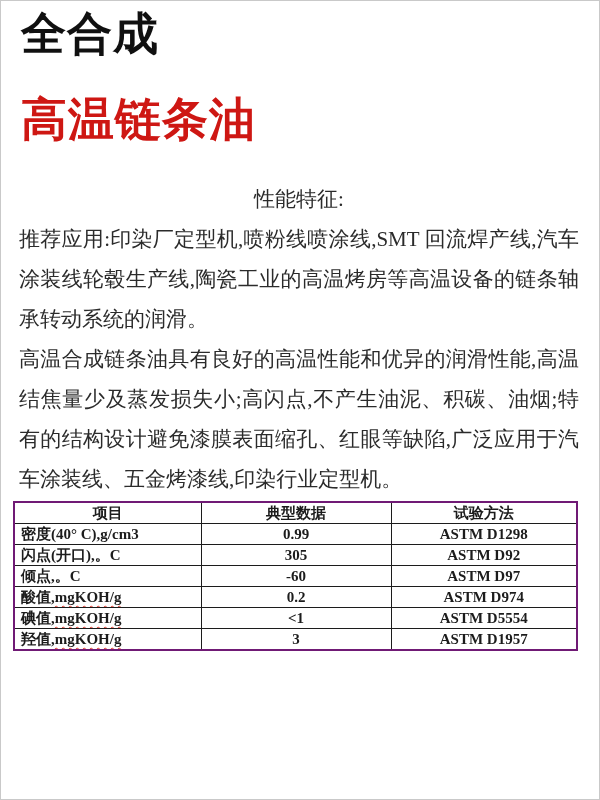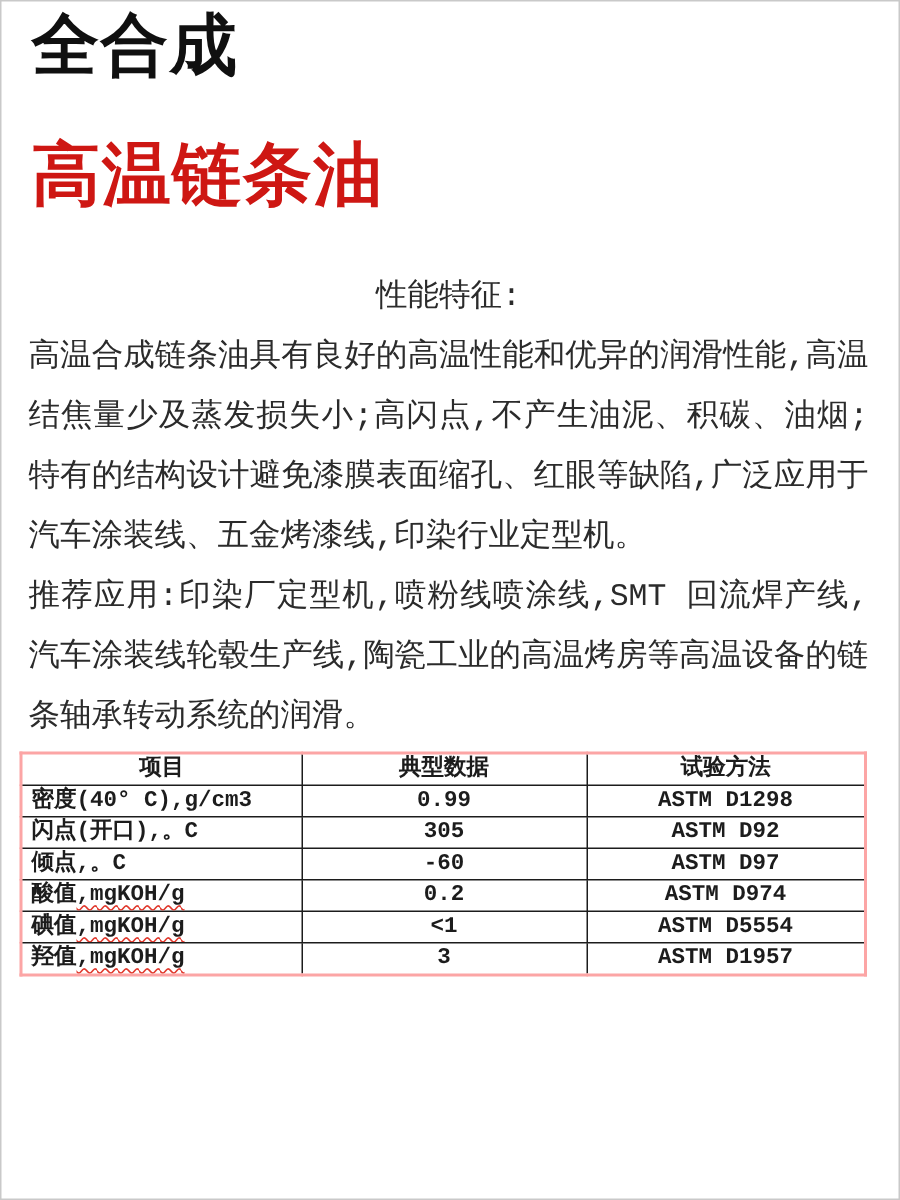--- a/index.html
+++ b/index.html
@@ -3,21 +3,21 @@
 <meta charset="utf-8">
 <style>
   html,body { margin:0; padding:0; background:#ffffff; }
   .page {
     position:relative;
     width:600px; height:800px;
     box-sizing:border-box;
     background:#ffffff;
     border:1px solid #c9c9c9;
     overflow:hidden;
-    font-family:Liberation Mono, monospace;
+    font-family:Liberation Serif, serif;
   }
   .title-black {
     margin:8px 20px 0 20px;
     font-size:45px; line-height:50px;
     font-weight:bold; color:#101010;
     letter-spacing:1px;
   }
   .title-red {
     margin:36px 20px 0 20px;
     font-size:46px; line-height:50px;
@@ -39,21 +39,21 @@
   .table-label {
     margin:14px 20px 0 18px;
     font-size:15px; line-height:26px;
     color:#222222;
   }
   table.spec {
     margin:2px 0 0 12px;
     width:563px;
     border-collapse:collapse;
     table-layout:fixed;
-    border:2px solid #fca5a5;
+    border:2px solid #701a75;
   }
   table.spec td {
     border:1.5px solid #1c1c1c;
     padding:0 6px;
     height:20px; line-height:20px;
     font-size:15px; font-weight:bold;
     color:#1c1c1c;
     overflow:hidden; white-space:nowrap;
   }
   td.c { text-align:center; }
@@ -68,22 +68,22 @@
 </style>
 </head>
 <body>
 
 <div class="page">
 
   <div class="title-black">全合成</div>
   <div class="title-red">高温链条油</div>
 
   <div class="section-label">性能特征:</div>
+  <div class="para">推荐应用:印染厂定型机,喷粉线喷涂线,SMT 回流焊产线,汽车涂装线轮毂生产线,陶瓷工业的高温烤房等高温设备的链条轴承转动系统的润滑。</div>
   <div class="para">高温合成链条油具有良好的高温性能和优异的润滑性能,高温结焦量少及蒸发损失小;高闪点,不产生油泥、积碳、油烟;特有的结构设计避免漆膜表面缩孔、红眼等缺陷,广泛应用于汽车涂装线、五金烤漆线,印染行业定型机。</div>
-  <div class="para">推荐应用:印染厂定型机,喷粉线喷涂线,SMT 回流焊产线,汽车涂装线轮毂生产线,陶瓷工业的高温烤房等高温设备的链条轴承转动系统的润滑。</div>
 
 
   <table class="spec">
     <colgroup>
       <col style="width:187px">
       <col style="width:190px">
       <col style="width:186px">
     </colgroup>
     <tbody>
       <tr>

